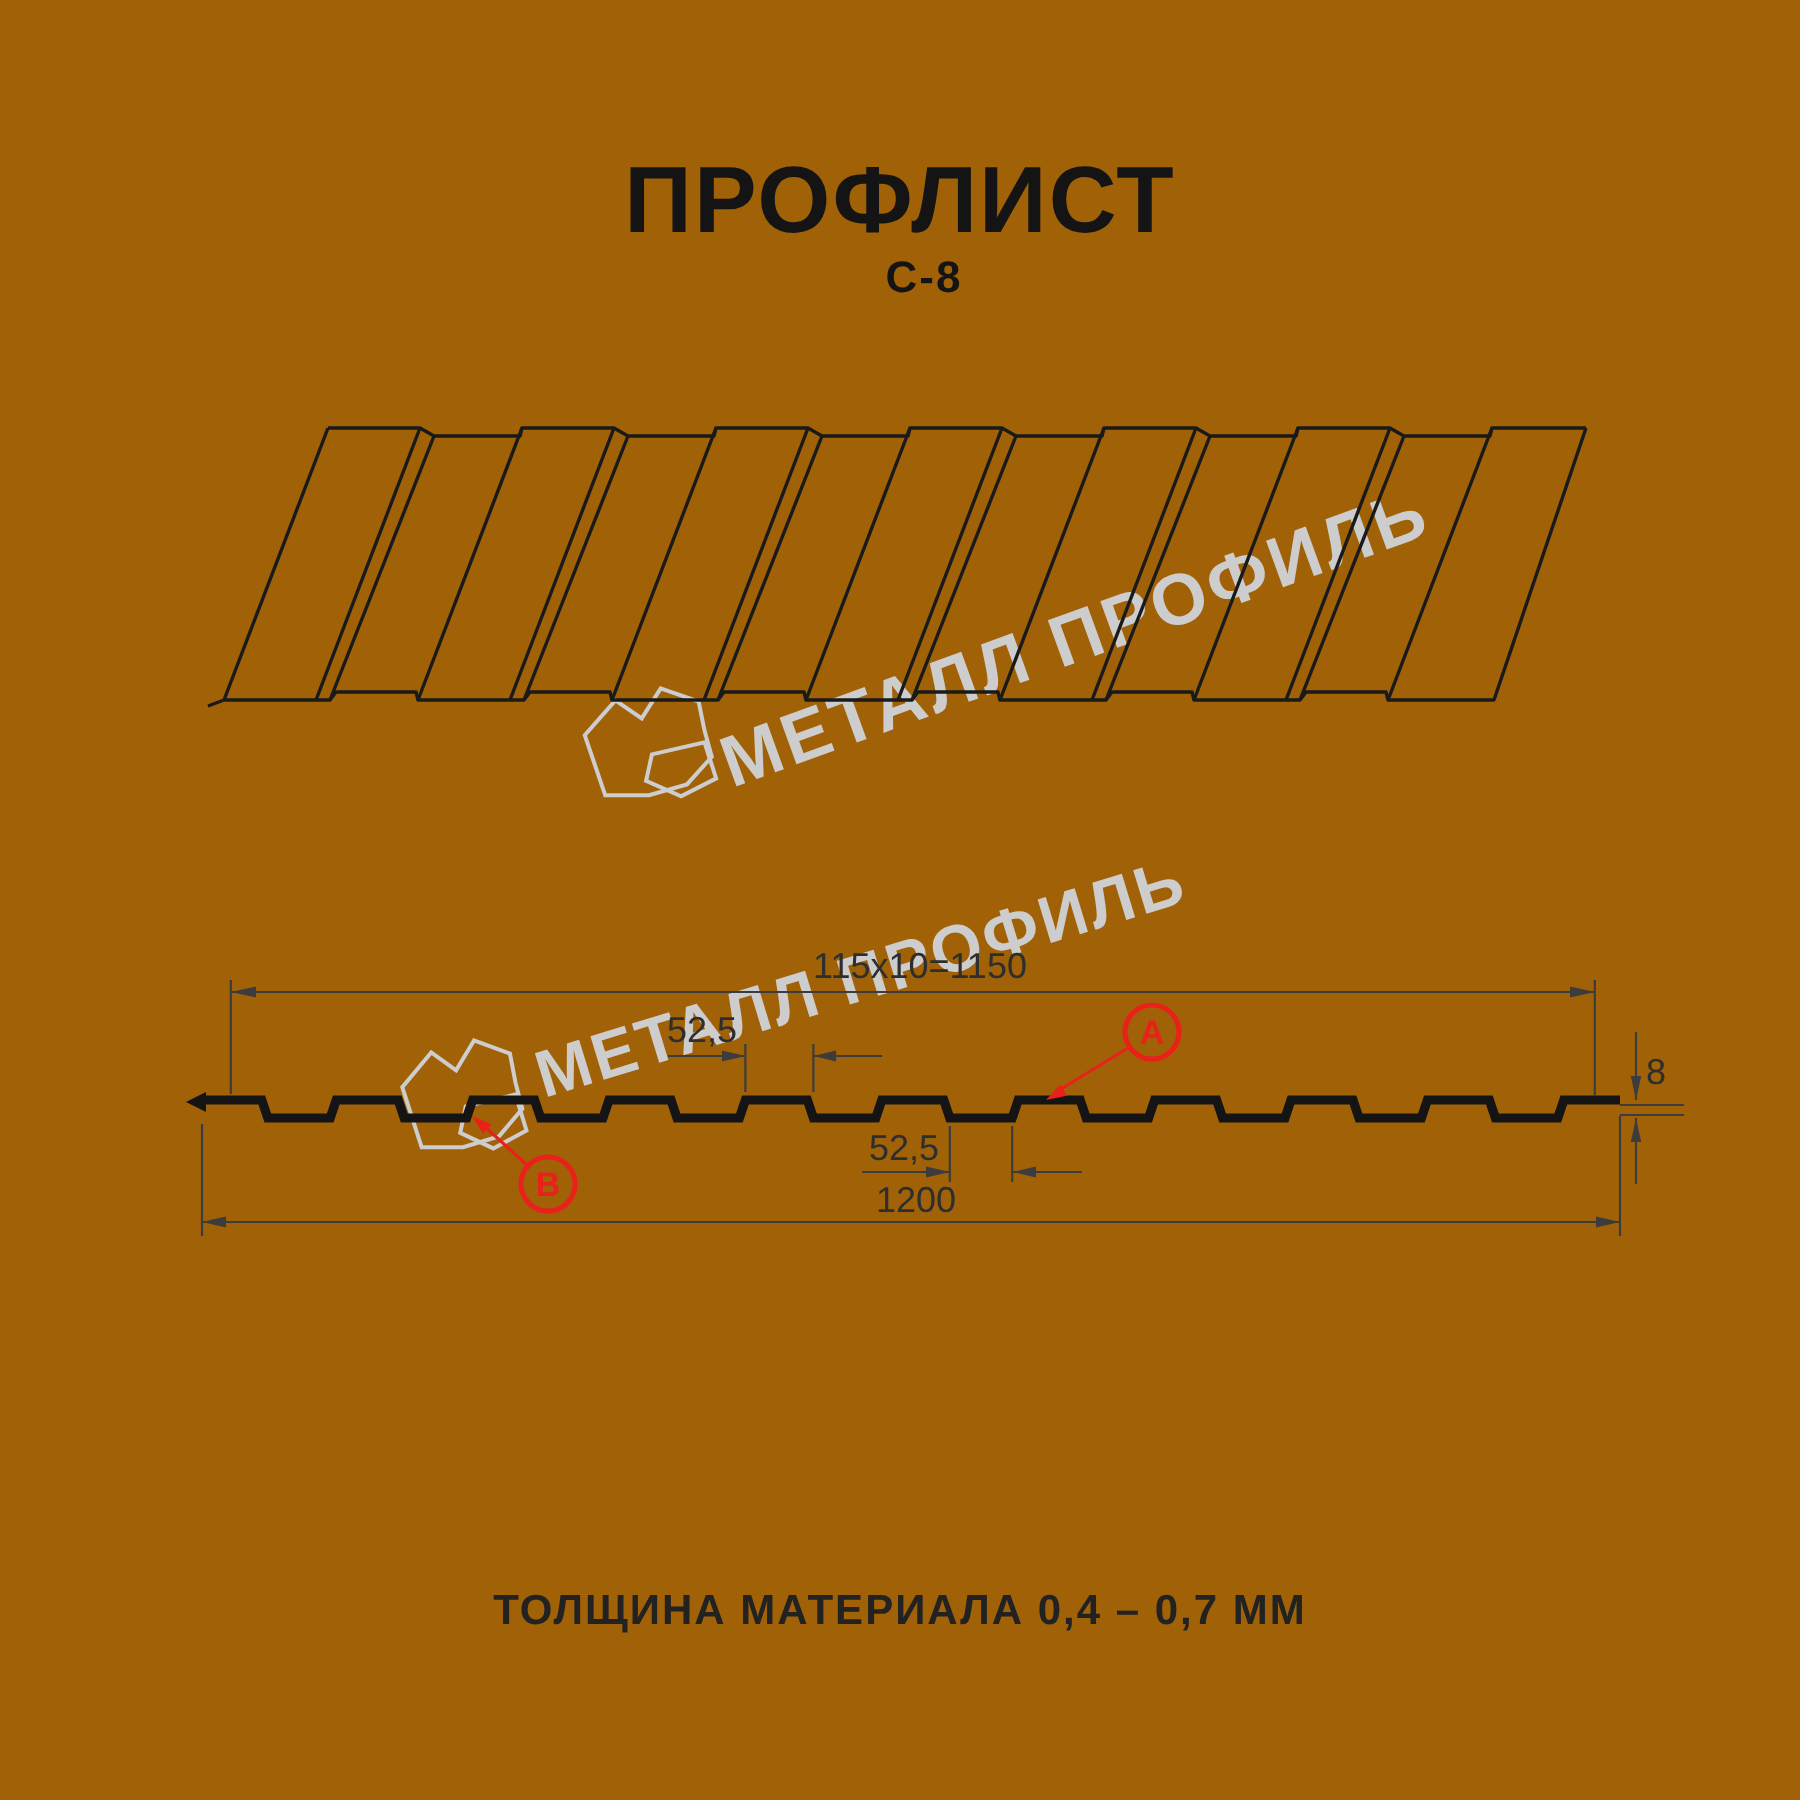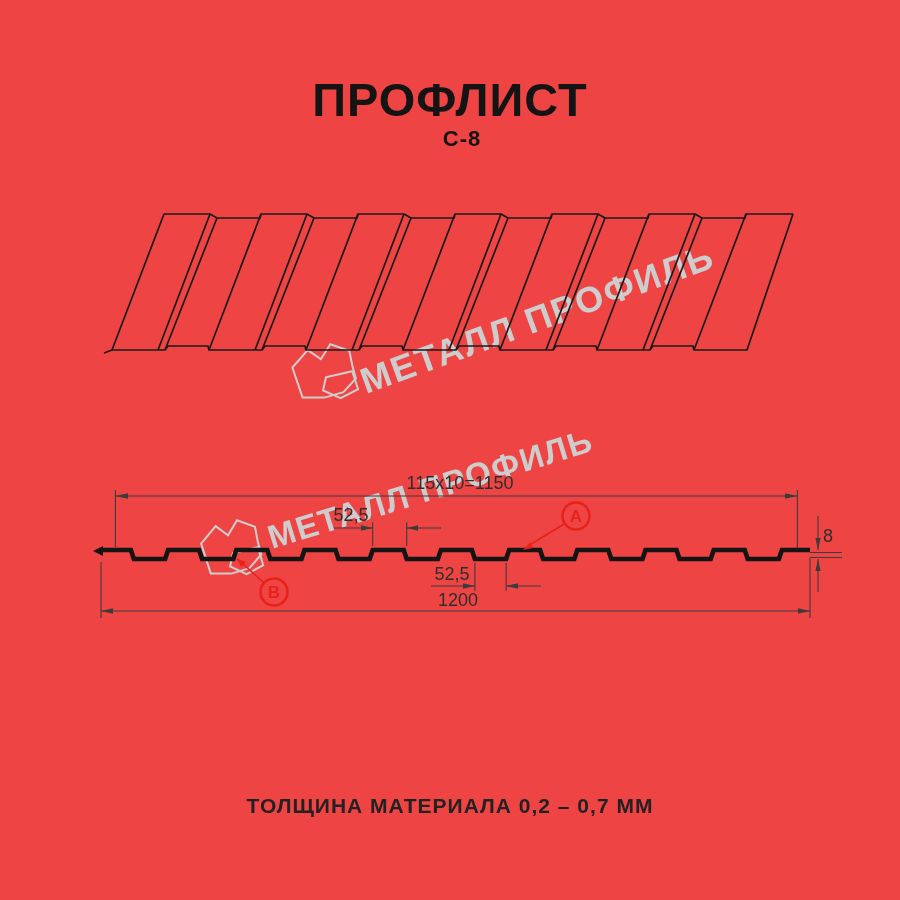--- a/index.html
+++ b/index.html
@@ -1,16 +1,16 @@
 <!DOCTYPE html>
 <html><head>
 <meta charset="utf-8">
 <style>
   html,body{margin:0;padding:0;background:#fff;}
-  #page{position:relative;width:900px;height:900px;background:#ef4444;overflow:hidden;
+  #page{position:relative;width:900px;height:900px;background:#a16207;overflow:hidden;
         font-family:"Liberation Sans","DejaVu Sans",sans-serif;}
   .title{position:absolute;left:0;top:76px;width:900px;text-align:center;
          font-size:47px;font-weight:700;letter-spacing:1px;color:#141414;line-height:1;}
   .subtitle{position:absolute;left:0;top:128px;width:900px;text-align:center;
             font-size:22px;font-weight:600;letter-spacing:1px;color:#141414;line-height:1;margin-left:12px;}
   .footer-note{position:absolute;left:0;top:795px;width:900px;text-align:center;
                font-size:21px;font-weight:600;letter-spacing:1px;color:#222;line-height:1;}
   svg{position:absolute;left:0;top:0;}
   .dim-text{font-family:"Liberation Sans","DejaVu Sans",sans-serif;font-size:18px;fill:#2e2e2e;}
   .callout-text{font-family:"Liberation Sans","DejaVu Sans",sans-serif;font-size:17px;font-weight:700;}
@@ -95,14 +95,14 @@
     </g>
 
     <g>
       <line x1="264" y1="583" x2="241" y2="562" stroke="#e8221a" stroke-width="1.6"></line>
       <polygon points="236,558 245.8,562.1 241.5,566.9" fill="#e8221a"></polygon>
       <circle cx="274" cy="592" r="13.5" fill="none" stroke="#e8221a" stroke-width="2.6"></circle>
       <text class="callout-text" x="274" y="598" text-anchor="middle" fill="#e8221a">В</text>
     </g>
   </svg>
 
-  <div class="footer-note">ТОЛЩИНА МАТЕРИАЛА 0,2 – 0,7 ММ</div>
+  <div class="footer-note">ТОЛЩИНА МАТЕРИАЛА 0,4 – 0,7 ММ</div>
 </div>
 
 </body></html>

